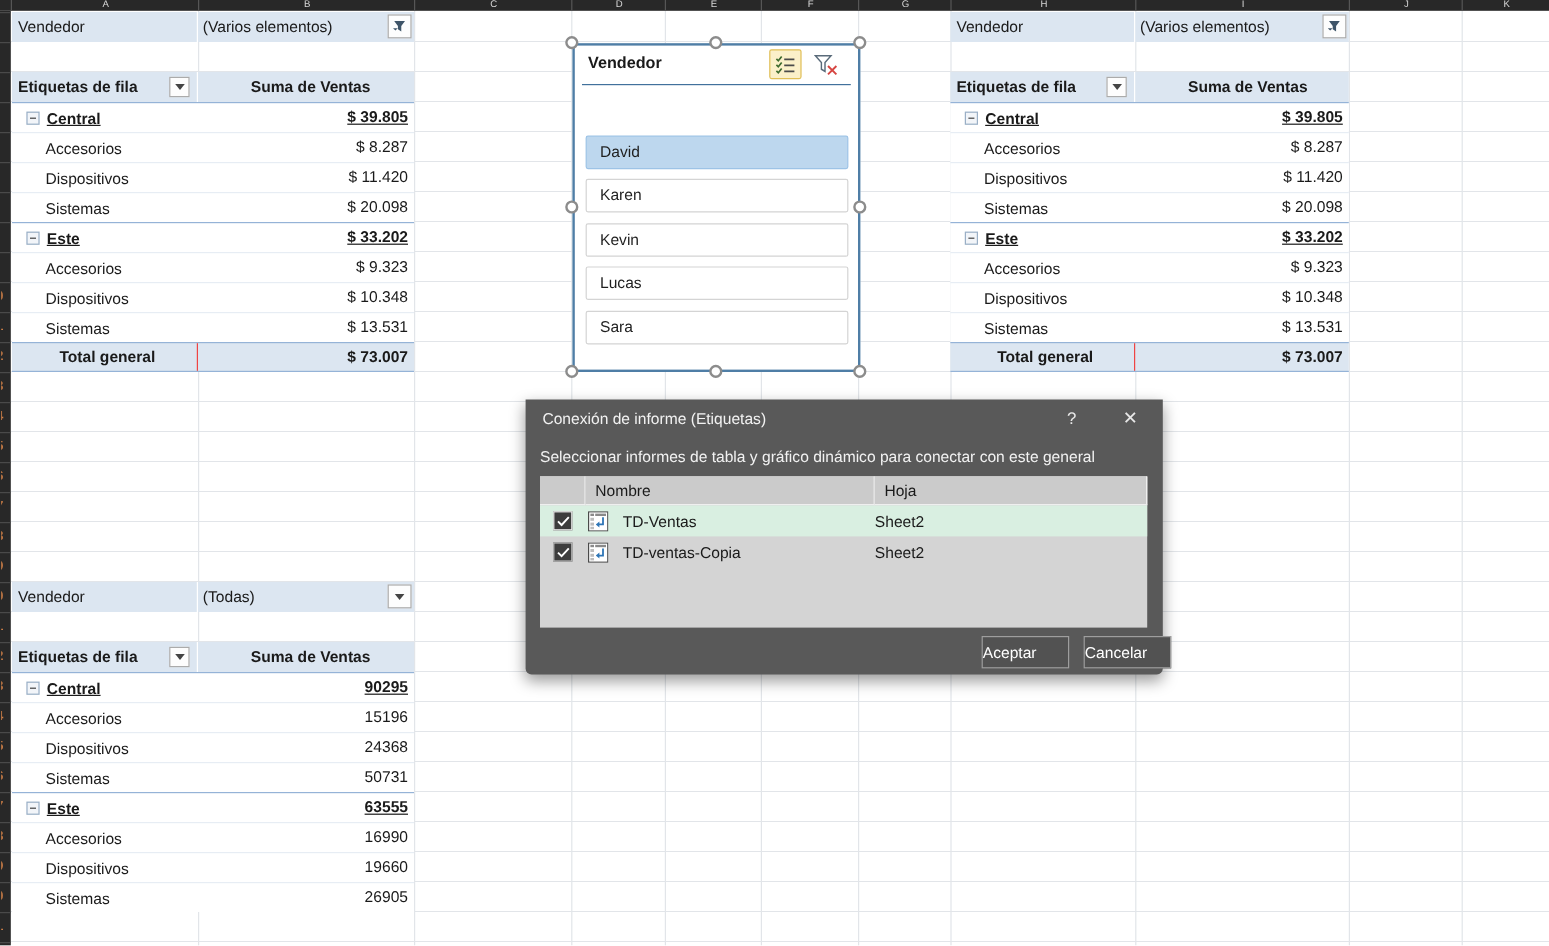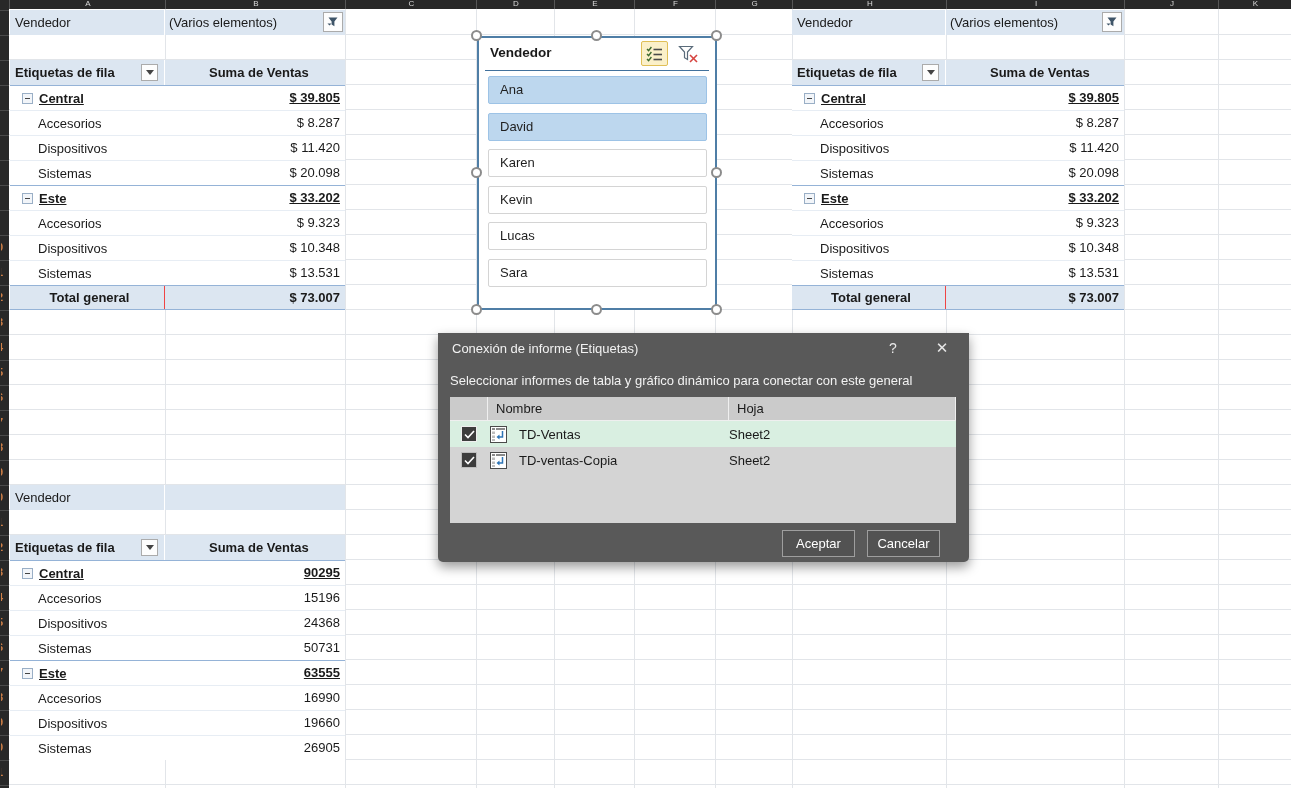--- a/index.html
+++ b/index.html
@@ -74,21 +74,21 @@
     border-bottom:1px solid #efefef;line-height:23px;padding-left:8px;}
   .crow{display:flex;height:26px;align-items:center;}
   .crow.sel{background:#d9efe1;}
   .crow .c0{width:38px;display:flex;justify-content:center;flex:none;}
   .crow .c1{width:241px;display:flex;align-items:center;flex:none;}
   .crow .c2{flex:1;}
   .cbx{width:16px;height:16px;box-sizing:border-box;background:#3d3d3d;border:1px solid #efefef;
     display:flex;align-items:center;justify-content:center;}
   .pvicon{margin:0 12px 0 2px;flex:none;}
   .dbtn{position:absolute;top:197px;width:73px;height:27px;box-sizing:border-box;background:#525252;
-    border:1px solid #9e9e9e;color:#fff;text-align:center;line-height:25px;font-size:13px;}
+    border:1px solid #9e9e9e;color:#fff;line-height:25px;font-size:13px;margin-left:36px;}
 </style>
 </head>
 <body>
 
 <div id="stage">
 
   <div class="sheetgrid"></div>
   <div class="vline" style="left:165px"></div>
   <div class="vline" style="left:345px"></div>
   <div class="vline" style="left:476px"></div>
@@ -329,20 +329,26 @@
         <div class="lab">
           <span>Total general</span>
         </div>
         <div class="val" style="width:178px">$ 73.007</div>
       </div>
   </div>
 
   <div class="pvt" style="left:10px;top:485px;width:335px">
     <div class="prow frow">
       <div class="fl" style="width:155px">Vendedor</div>
+      <div class="fv">
+        <span>(Todas)</span>
+        <span class="sqbtn fbtn">
+            <span class="tri"></span>
+          </span>
+      </div>
     </div>
     <div class="gap"></div>
     <div class="prow hrow">
       <div class="hl" style="width:155px">
         <span>Etiquetas de fila</span>
         <span class="sqbtn ddbtn">
             <span class="tri"></span>
           </span>
       </div>
       <div class="hv">Suma de Ventas</div>
@@ -412,21 +418,20 @@
       </svg>
     </div>
     <div class="cfbtn">
       <svg width="22" height="20" viewBox="0 0 22 20">
         <path d="M2.5 2.5h13l-5 5.6v7.4l-3-1.8V8.1Z" fill="#fff" stroke="#5a6b7a" stroke-width="1.2"></path>
         <line x1="13" y1="11" x2="20" y2="18" stroke="#d64541" stroke-width="1.6"></line>
         <line x1="20" y1="11" x2="13" y2="18" stroke="#d64541" stroke-width="1.6"></line>
       </svg>
     </div>
     <div class="divider"></div>
-    <div class="sitem on" style="top:38px">Ana</div>
     <div class="sitem on" style="top:75px">David</div>
     <div class="sitem off" style="top:111px">Karen</div>
     <div class="sitem off" style="top:148px">Kevin</div>
     <div class="sitem off" style="top:184px">Lucas</div>
     <div class="sitem off" style="top:221px">Sara</div>
   </div>
 
   <div class="hdl" style="left:471px;top:30px"></div>
   <div class="hdl" style="left:591px;top:30px"></div>
   <div class="hdl" style="left:711px;top:30px"></div>

